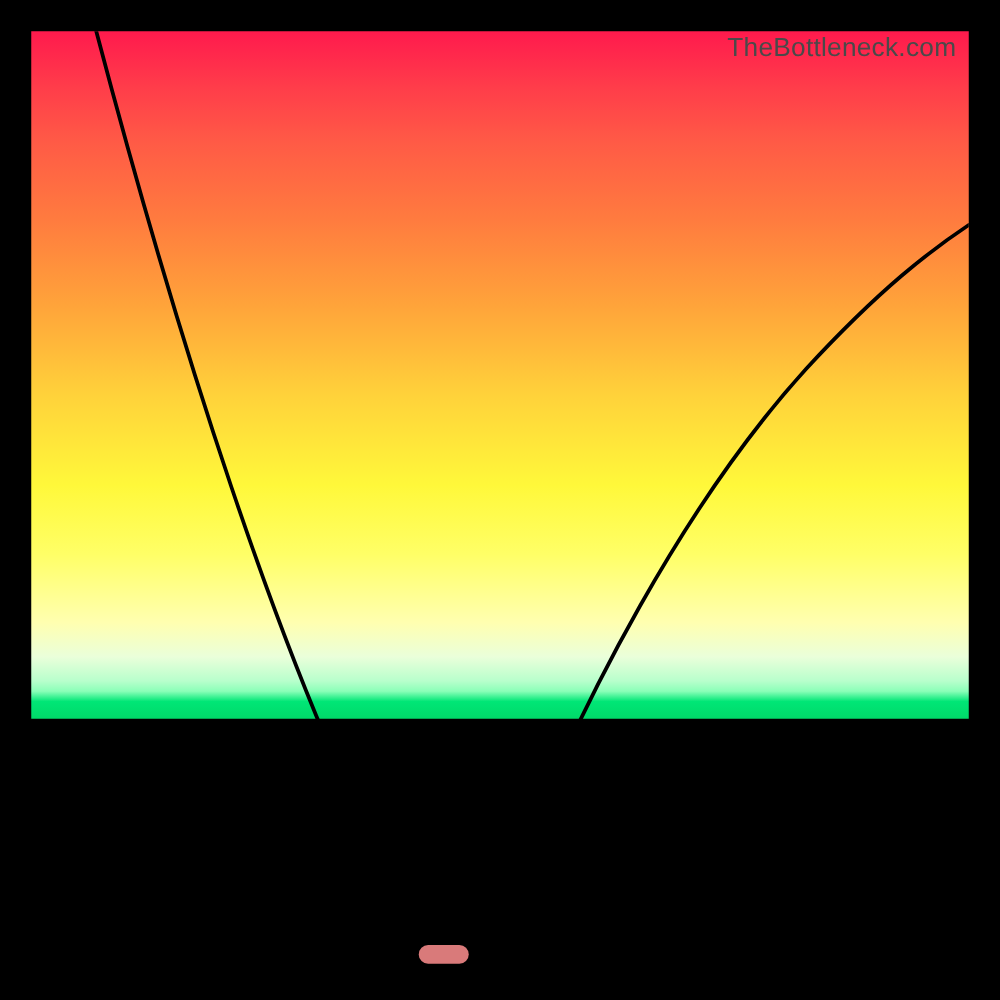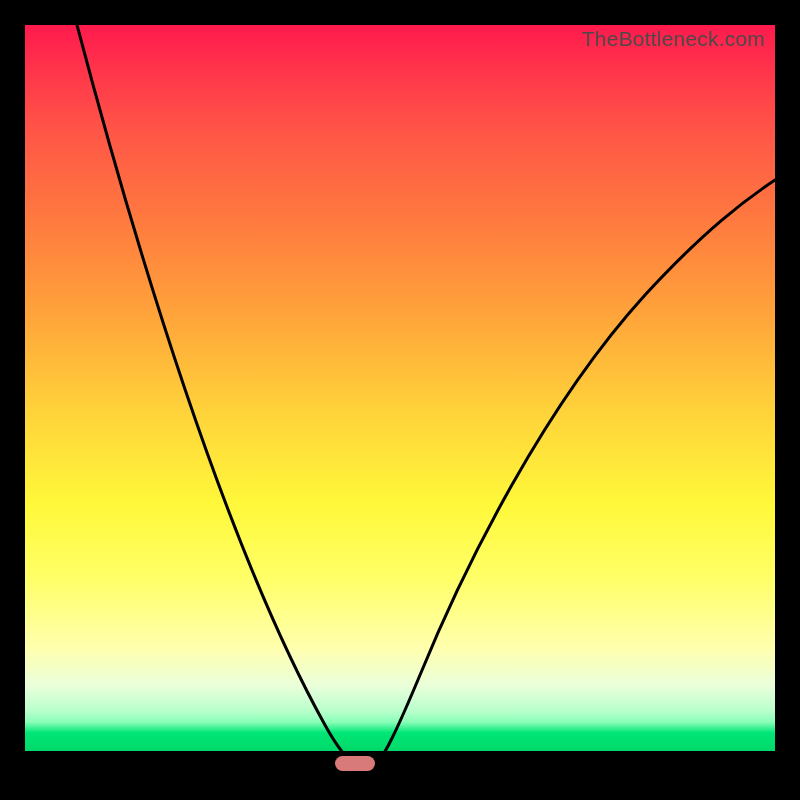--- a/index.html
+++ b/index.html
@@ -9,21 +9,21 @@
     height: 800px;
     background: #000;
     overflow: hidden;
     font-family: Arial, Helvetica, sans-serif;
   }
   .frame {
     position: absolute;
     left: 25px;
     top: 25px;
     width: 750px;
-    height: 726px;
+    height: 550px;
     background: linear-gradient(to bottom,
       #ff1a4d 0%,
       #ff3c4a 8%,
       #ff5a46 16%,
       #ff7a3f 27%,
       #ffa43a 40%,
       #ffd23a 53%,
       #fff83a 66%,
       #ffff66 76%,
       #ffffb0 86%,

